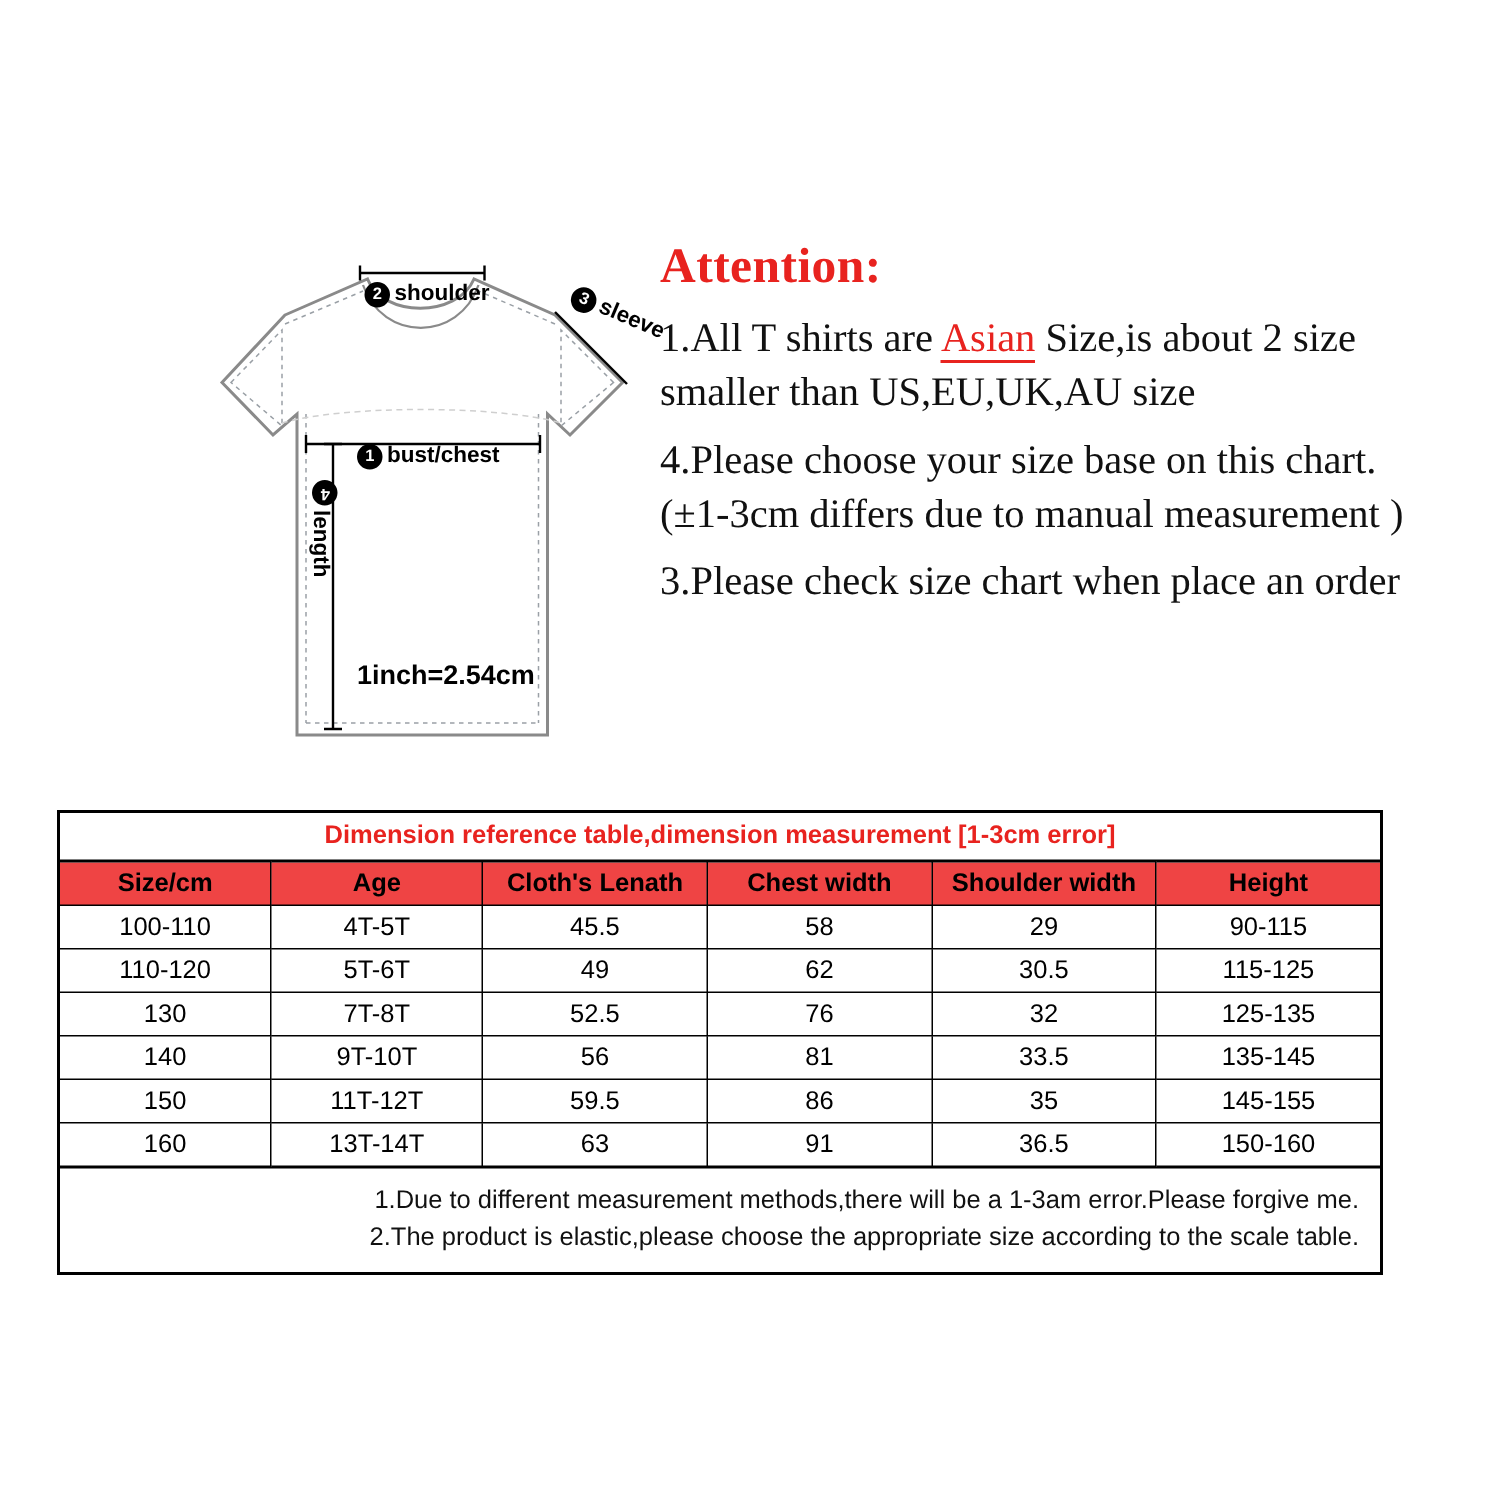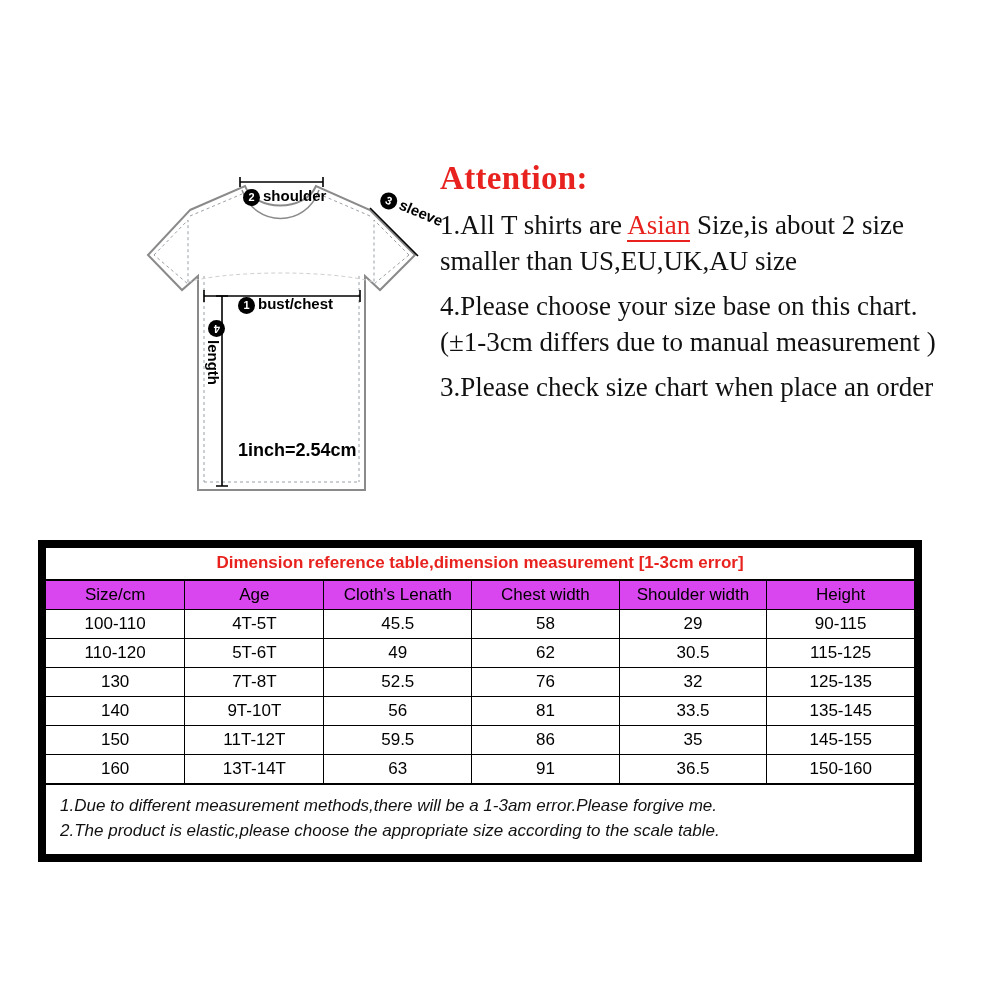--- a/index.html
+++ b/index.html
@@ -96,21 +96,21 @@
     color: #e8231f;
     border-bottom: 2px solid #e8231f;
   }
 
   
   .table-block {
     position: absolute;
     left: 38px;
     top: 540px;
     width: 884px;
-    border: 8px solid #000000;
+    border: 2px solid #000000;
     background: #fff;
     box-sizing: border-box;
   }
 
   .table-caption {
     text-align: center;
     color: #e8231f;
     font-weight: bold;
     font-size: 17px;
     padding: 5px 0 6px 0;
@@ -124,38 +124,37 @@
   }
   table.size th, table.size td {
     border: 1px solid #000;
     text-align: center;
     font-size: 17px;
     height: 26px;
     padding: 1px 2px;
     color: #000;
   }
   table.size th {
-    background: #d946ef;
-    font-weight: normal;
+    background: #ef4444;
+    font-weight: bold;
   }
   table.size tr td:first-child,
   table.size tr th:first-child { border-left: none; }
   table.size tr td:last-child,
   table.size tr th:last-child { border-right: none; }
 
   .notes {
     padding: 9px 14px 11px 14px;
     border-top: 1px solid #000;
   }
   .notes div {
     font-size: 17px;
     color: #111;
     line-height: 1.45;
-    text-align: left;
-    font-style: italic;
+    text-align: right;
   }
 </style>
 </head>
 <body>
 
 <div class="page">
 
   <div class="top-area">
 
     <div class="shirt-wrap">

